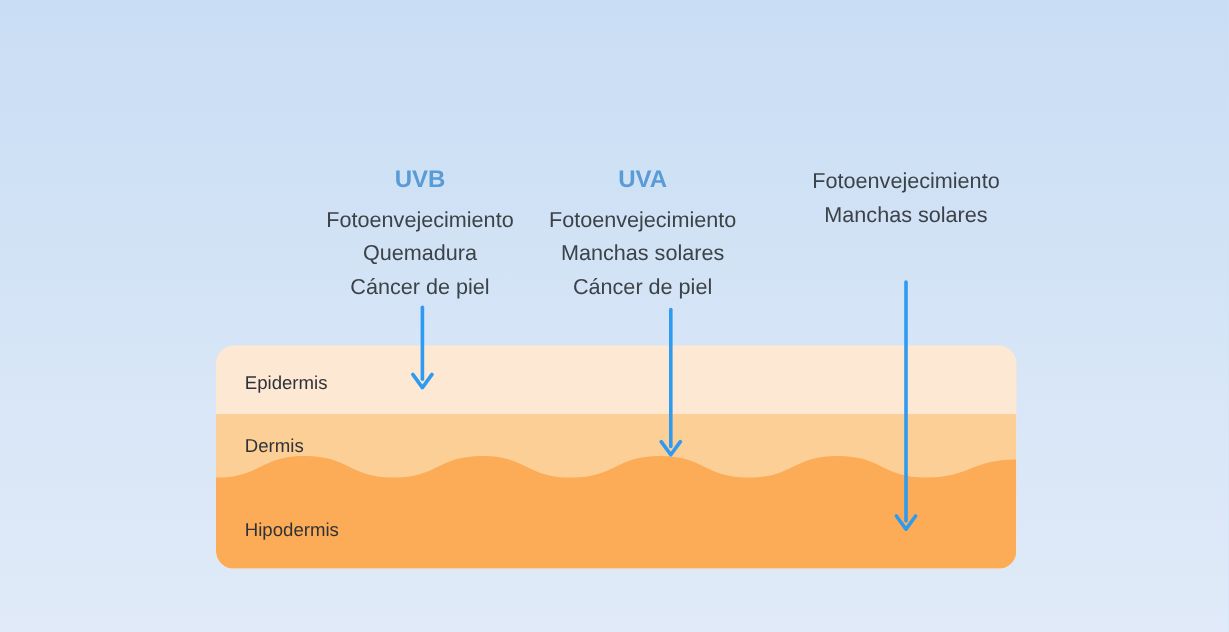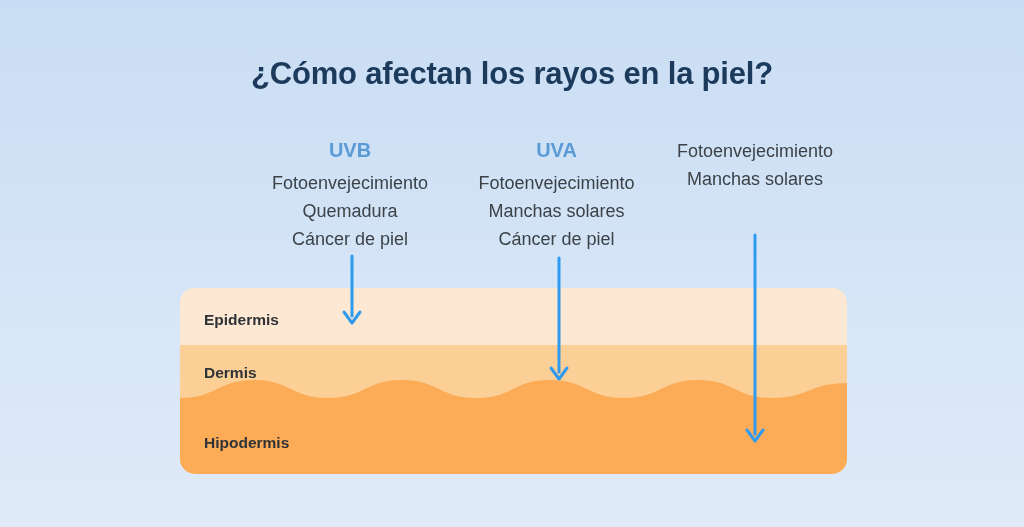--- a/index.html
+++ b/index.html
@@ -51,21 +51,21 @@
   }
   .ray-heading.strong { color: #5596d8; }
   .ray-effect {
     font-size: 18px;
     color: #3c4247;
     line-height: 1.55;
     white-space: nowrap;
   }
 
   #col-uvb { left: 250px; top: 140px; width: 200px; }
-  #col-uva { left: 459px; top: 140px; width: 195px; }
+  #col-uva { left: 438px; top: 140px; width: 195px; }
   #col-blue { left: 650px; top: 138px; width: 210px; }
 
   
   .arrow {
     position: absolute;
     overflow: visible;
   }
 
   
   #skin {
@@ -76,34 +76,33 @@
     height: 186px;
     border-radius: 15px;
     overflow: hidden;
     background: #fde8d3;
   }
   #skin-svg { display: block; }
 
   .layer-label {
     position: absolute;
     font-size: 15.5px;
-    font-weight: bold;
+    font-weight: normal;
     color: #2f3338;
     white-space: nowrap;
   }
   #label-epidermis { left: 204px; top: 311px; }
   #label-dermis    { left: 204px; top: 364px; }
   #label-hipodermis{ left: 204px; top: 434px; }
 </style>
 </head>
 <body>
 
 <div id="canvas">
 
-  <div id="title">¿Cómo afectan los rayos en la piel?</div>
 
   <div class="ray-col" id="col-uvb">
     <div class="ray-heading">UVB</div>
     <div class="ray-effect">Fotoenvejecimiento</div>
     <div class="ray-effect">Quemadura</div>
     <div class="ray-effect">Cáncer de piel</div>
   </div>
 
   <div class="ray-col" id="col-uva">
     <div class="ray-heading">UVA</div>

